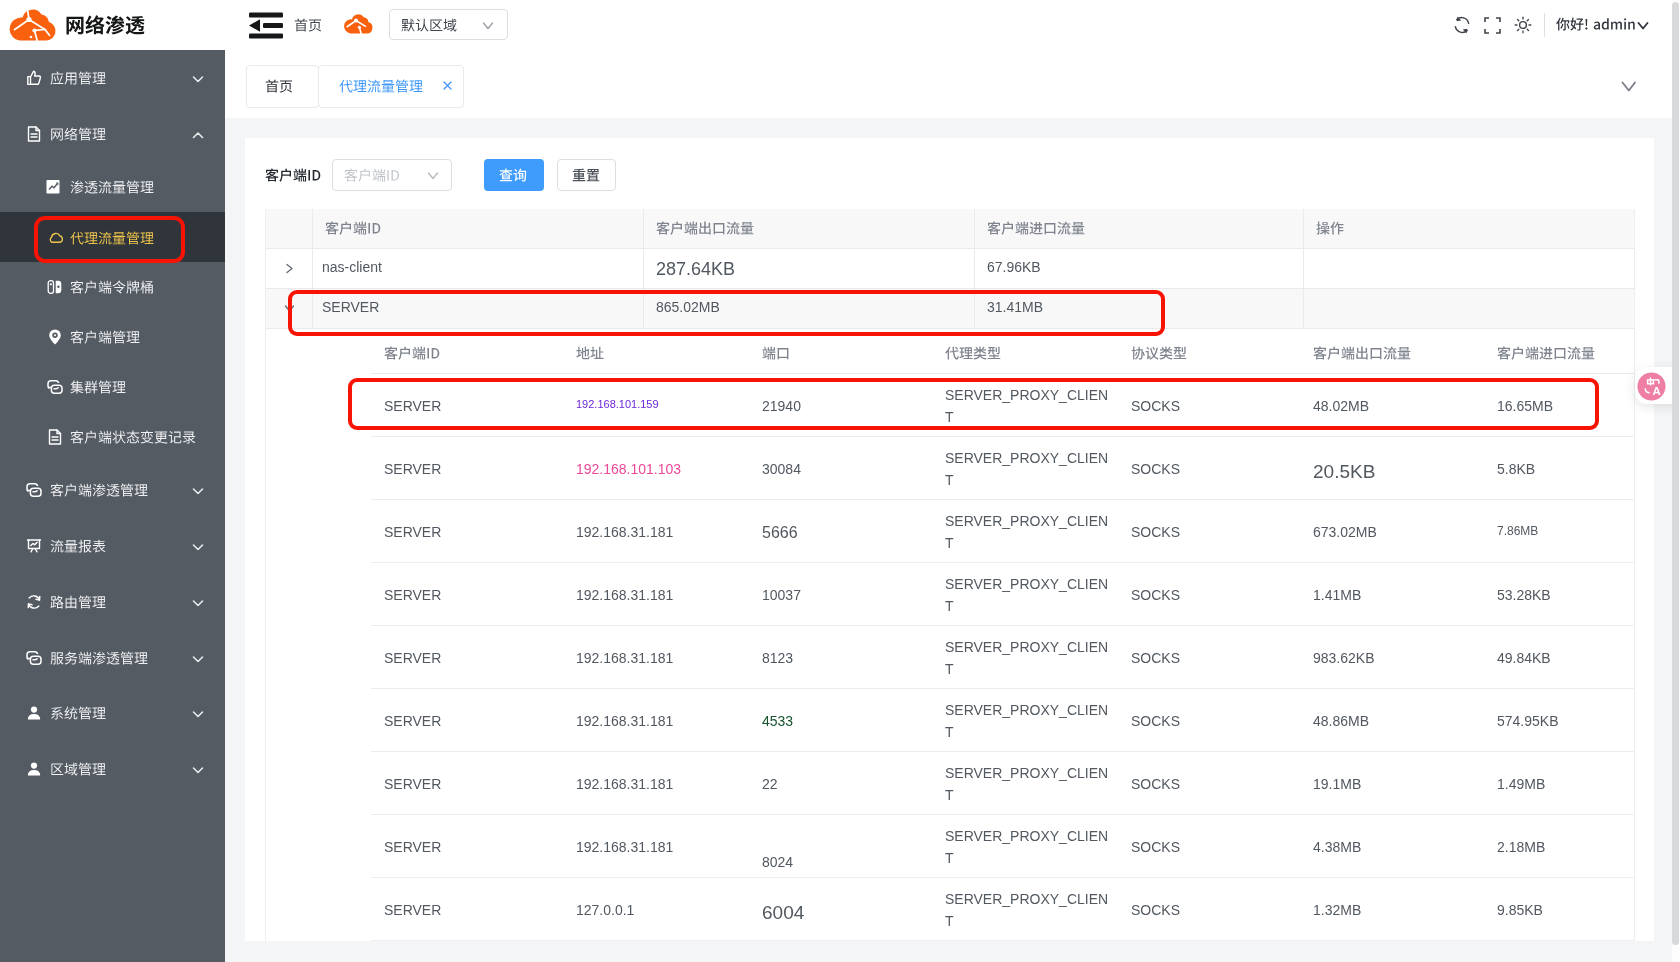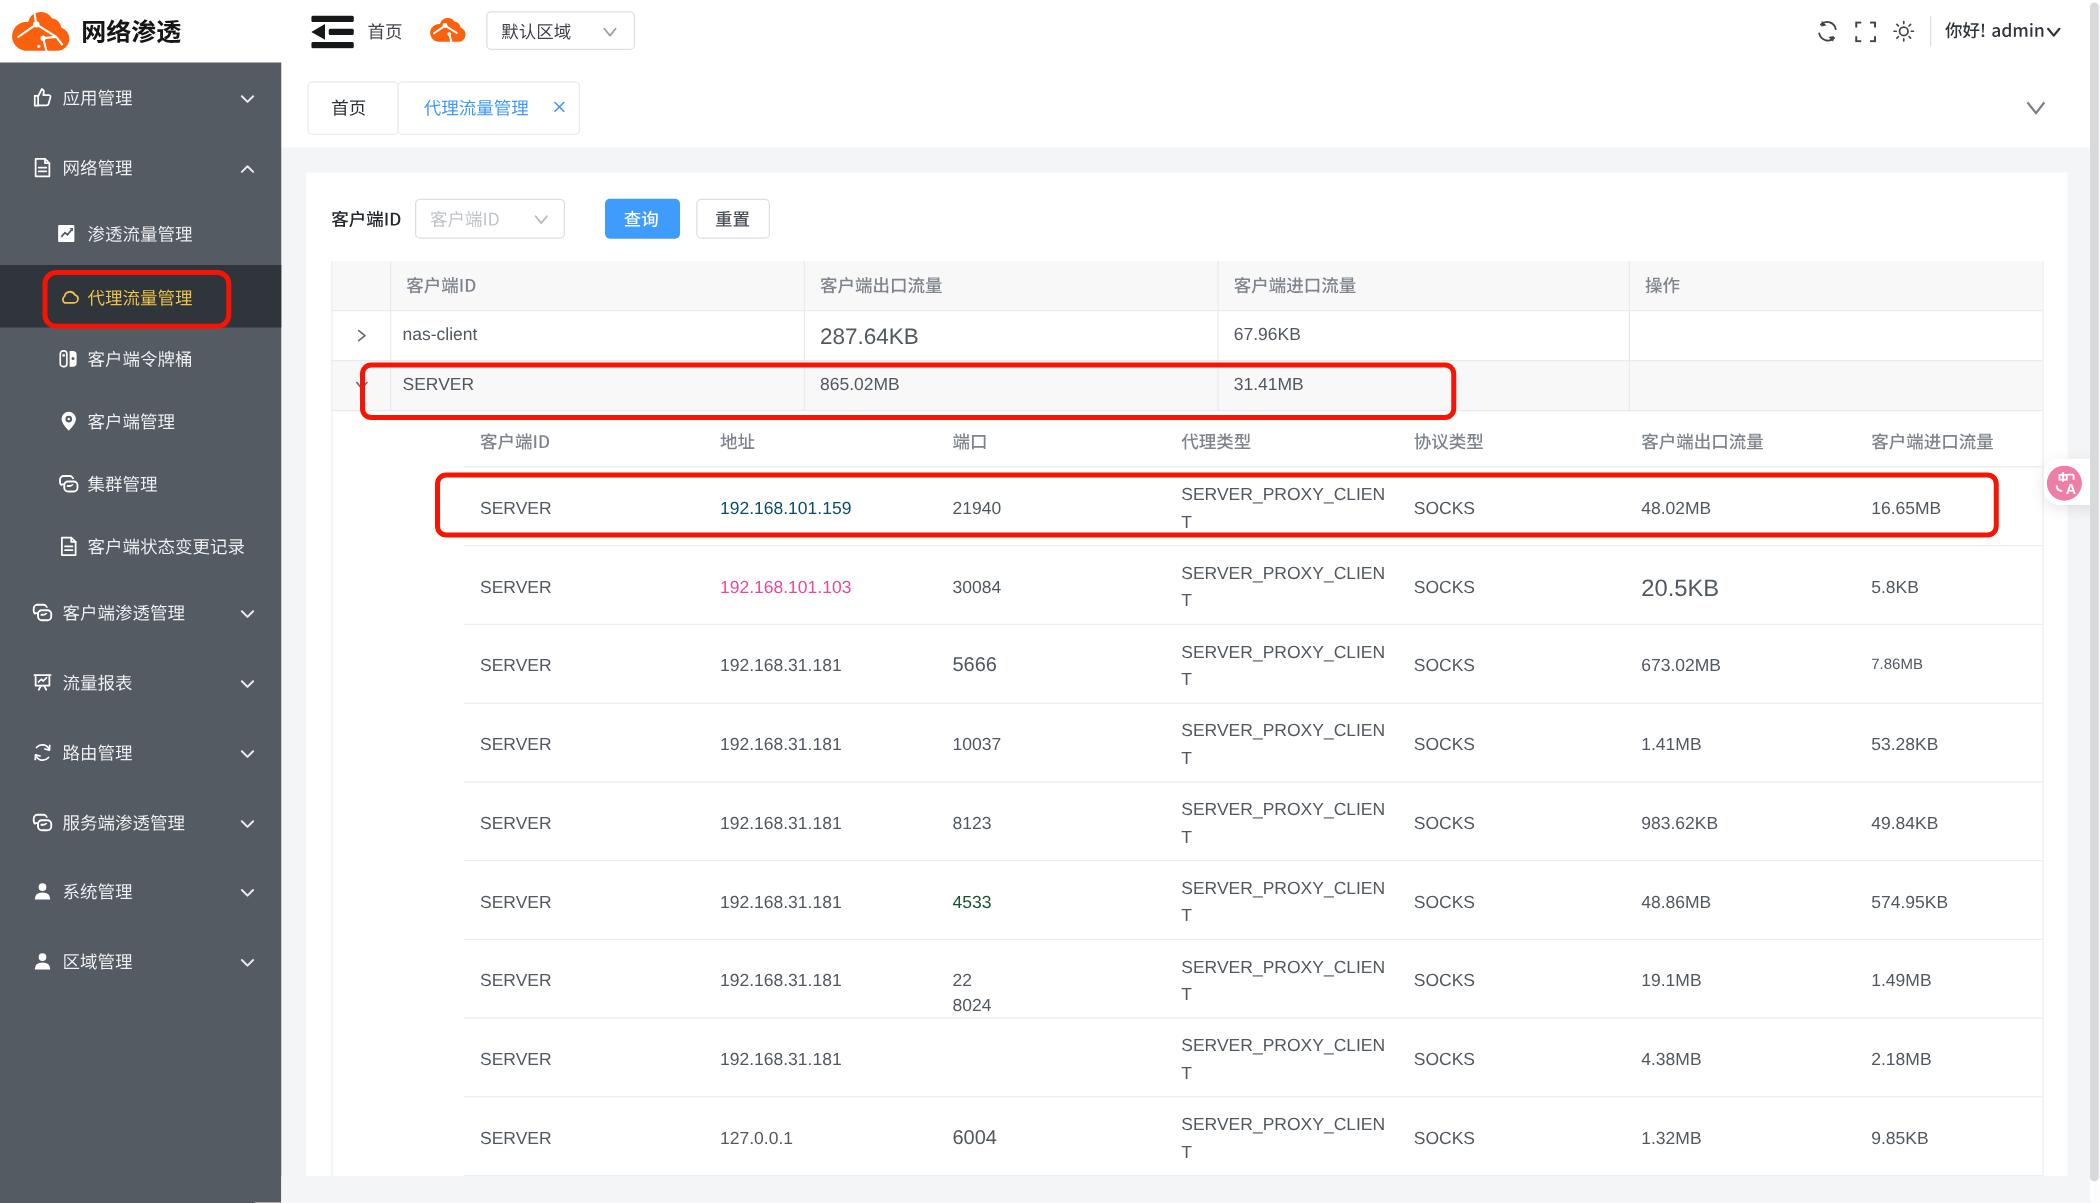--- a/index.html
+++ b/index.html
@@ -421,21 +421,21 @@
     <use href="#t28" fill="#7e838d"></use>
   </svg>
 <svg class="tx" style="left:1313px;top:343.9px" width="99.0" height="19.6">
     <use href="#t22" fill="#7e838d"></use>
   </svg>
 <svg class="tx" style="left:1497px;top:343.9px" width="99.0" height="19.6">
     <use href="#t23" fill="#7e838d"></use>
   </svg>
 <div class="abs" style="left:371px;top:373px;width:1263px;height:1px;background:#e8eaec"></div>
 <div class="lat" style="left:384px;top:398px;font-size:14px;color:#515860">SERVER</div>
-<div class="lat" style="left:576px;top:398px;font-size:14px;color:#0c4a6e">192.168.101.159</div>
+<div class="lat" style="left:576px;top:398px;font-size:11px;color:#6d28d9">192.168.101.159</div>
 <div class="lat" style="left:762px;top:398px;font-size:14px;color:#515860">21940</div>
 <div class="lat" style="left:945px;top:387px;font-size:14px;color:#515860">SERVER_PROXY_CLIEN</div>
 <div class="lat" style="left:945px;top:409px;font-size:14px;color:#515860">T</div>
 <div class="lat" style="left:1131px;top:398px;font-size:14px;color:#515860">SOCKS</div>
 <div class="lat" style="left:1313px;top:398px;font-size:14px;color:#515860">48.02MB</div>
 <div class="lat" style="left:1497px;top:398px;font-size:14px;color:#515860">16.65MB</div>
 <div class="abs" style="left:371px;top:436px;width:1263px;height:1px;background:#ebedf0"></div>
 <div class="lat" style="left:384px;top:461px;font-size:14px;color:#515860">SERVER</div>
 <div class="lat" style="left:576px;top:461px;font-size:14px;color:#ec4899">192.168.101.103</div>
 <div class="lat" style="left:762px;top:461px;font-size:14px;color:#515860">30084</div>
@@ -485,30 +485,30 @@
 <div class="lat" style="left:576px;top:776px;font-size:14px;color:#515860">192.168.31.181</div>
 <div class="lat" style="left:762px;top:776px;font-size:14px;color:#515860">22</div>
 <div class="lat" style="left:945px;top:765px;font-size:14px;color:#515860">SERVER_PROXY_CLIEN</div>
 <div class="lat" style="left:945px;top:787px;font-size:14px;color:#515860">T</div>
 <div class="lat" style="left:1131px;top:776px;font-size:14px;color:#515860">SOCKS</div>
 <div class="lat" style="left:1313px;top:776px;font-size:14px;color:#515860">19.1MB</div>
 <div class="lat" style="left:1497px;top:776px;font-size:14px;color:#515860">1.49MB</div>
 <div class="abs" style="left:371px;top:814px;width:1263px;height:1px;background:#ebedf0"></div>
 <div class="lat" style="left:384px;top:839px;font-size:14px;color:#515860">SERVER</div>
 <div class="lat" style="left:576px;top:839px;font-size:14px;color:#515860">192.168.31.181</div>
-<div class="lat" style="left:762px;top:796px;font-size:14px;color:#515860">8024</div>
+<div class="lat" style="left:762px;top:854px;font-size:14px;color:#515860">8024</div>
 <div class="lat" style="left:945px;top:828px;font-size:14px;color:#515860">SERVER_PROXY_CLIEN</div>
 <div class="lat" style="left:945px;top:850px;font-size:14px;color:#515860">T</div>
 <div class="lat" style="left:1131px;top:839px;font-size:14px;color:#515860">SOCKS</div>
 <div class="lat" style="left:1313px;top:839px;font-size:14px;color:#515860">4.38MB</div>
 <div class="lat" style="left:1497px;top:839px;font-size:14px;color:#515860">2.18MB</div>
 <div class="abs" style="left:371px;top:877px;width:1263px;height:1px;background:#ebedf0"></div>
 <div class="lat" style="left:384px;top:902px;font-size:14px;color:#515860">SERVER</div>
 <div class="lat" style="left:576px;top:902px;font-size:14px;color:#515860">127.0.0.1</div>
-<div class="lat" style="left:762px;top:902px;font-size:16px;color:#515860">6004</div>
+<div class="lat" style="left:762px;top:902px;font-size:19px;color:#515860">6004</div>
 <div class="lat" style="left:945px;top:891px;font-size:14px;color:#515860">SERVER_PROXY_CLIEN</div>
 <div class="lat" style="left:945px;top:913px;font-size:14px;color:#515860">T</div>
 <div class="lat" style="left:1131px;top:902px;font-size:14px;color:#515860">SOCKS</div>
 <div class="lat" style="left:1313px;top:902px;font-size:14px;color:#515860">1.32MB</div>
 <div class="lat" style="left:1497px;top:902px;font-size:14px;color:#515860">9.85KB</div>
 <div class="abs" style="left:371px;top:940px;width:1263px;height:1px;background:#ebedf0"></div>
 <div class="abs" style="left:225px;top:941px;width:1455px;height:21px;background:#f4f5f7"></div>
 <div class="abs" style="left:34px;top:216px;width:151px;height:47px;border:4px solid #f71405;border-radius:11px"></div>
 <div class="abs" style="left:288px;top:290px;width:877px;height:46px;border:4px solid #f71405;border-radius:9px"></div>
 <div class="abs" style="left:348px;top:378px;width:1251px;height:52px;border:4px solid #f71405;border-radius:9px"></div>

